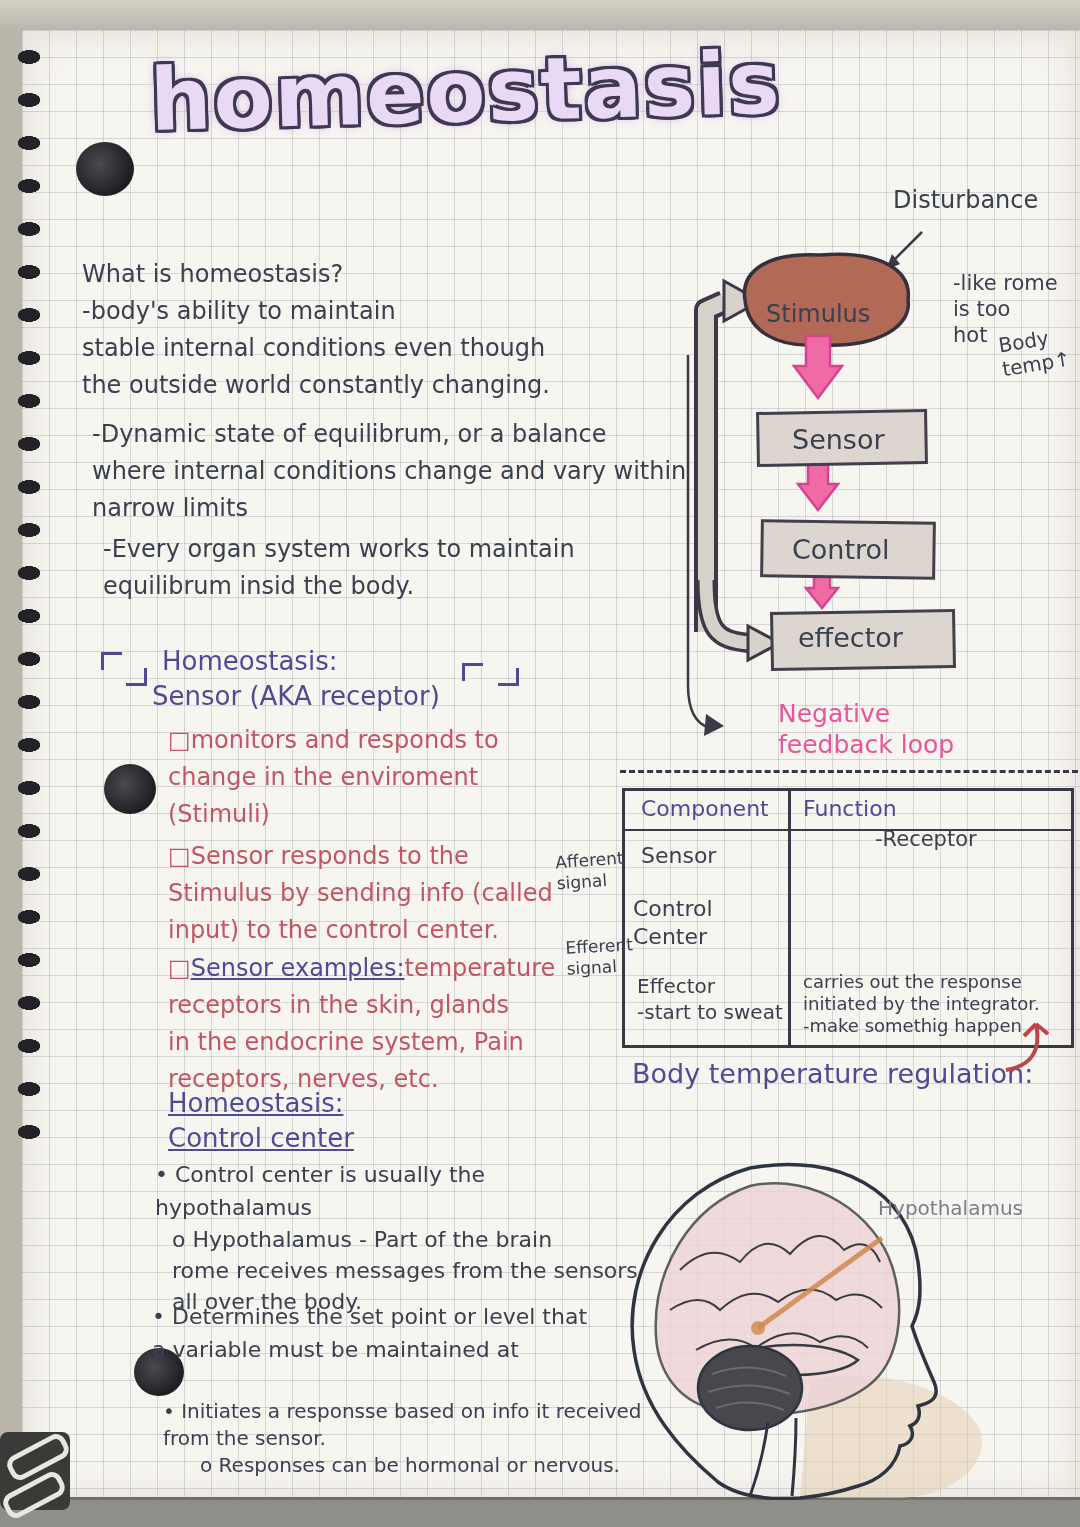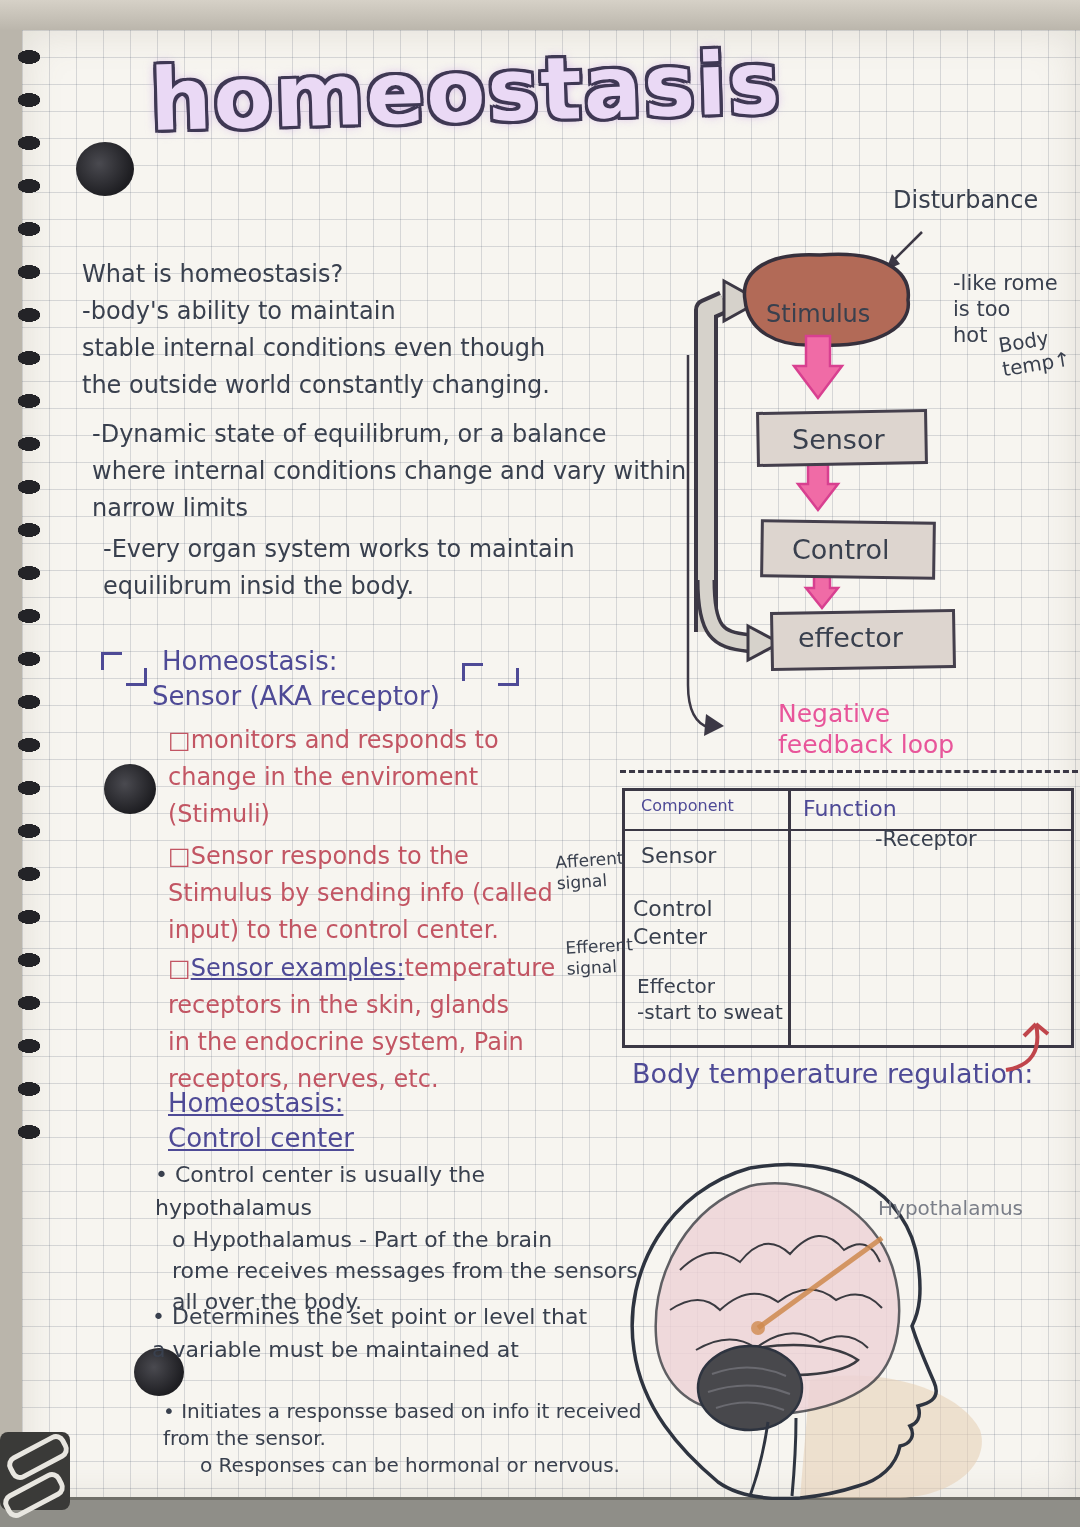--- a/index.html
+++ b/index.html
@@ -154,28 +154,31 @@
 <div class="abs" style="left:792px;top:534px;font-size:27px;">Control</div>
 <div class="abs" style="left:798px;top:622px;font-size:27px;">effector</div>
 <div class="abs txt pink" style="left:778px;top:698px;font-size:25px;line-height:31px;">Negative
 feedback loop</div>
 
 <div class="abs dashes"></div>
 
 <div class="abs note-table">
   <div class="abs tbl-divider"></div>
   <div class="abs tbl-headline"></div>
-  <div class="abs blue" style="left:16px;top:5px;font-size:16px;">Component</div>
+  <div class="abs blue" style="left:16px;top:5px;font-size:22px;">Component</div>
   <div class="abs blue" style="left:178px;top:5px;font-size:22px;">Function</div>
   <div class="abs" style="left:250px;top:36px;font-size:21px;">-Receptor</div>
   <div class="abs" style="left:16px;top:52px;font-size:22px;">Sensor</div>
   <div class="abs small-lbl" style="left:8px;top:104px;font-size:22px;line-height:28px;">Control
 Center</div>
   <div class="abs small-lbl" style="left:12px;top:182px;font-size:20px;line-height:26px;">Effector
 -start to sweat</div>
+  <div class="abs small-lbl" style="left:178px;top:180px;font-size:18px;line-height:22px;">carries out the response
+initiated by the integrator.
+-make somethig happen</div>
 </div>
 <div class="abs small-lbl" style="left:556px;top:850px;transform:rotate(-4deg);">Afferent
 signal</div>
 <div class="abs small-lbl" style="left:566px;top:936px;transform:rotate(-3deg);">Efferent
 signal</div>
 
 <div class="abs blue" style="left:632px;top:1050px;font-size:27px;margin-top:8px;">Body temperature regulation:</div>
 <svg class="abs" style="left:992px;top:1008px;" width="80" height="72" viewBox="0 0 80 72">
   <path d="M14 62 Q52 56 44 16" stroke="#c0454b" stroke-width="4" fill="none"></path>
   <path d="M44 16 L32 28 M44 16 L56 26" stroke="#c0454b" stroke-width="4" fill="none"></path>

